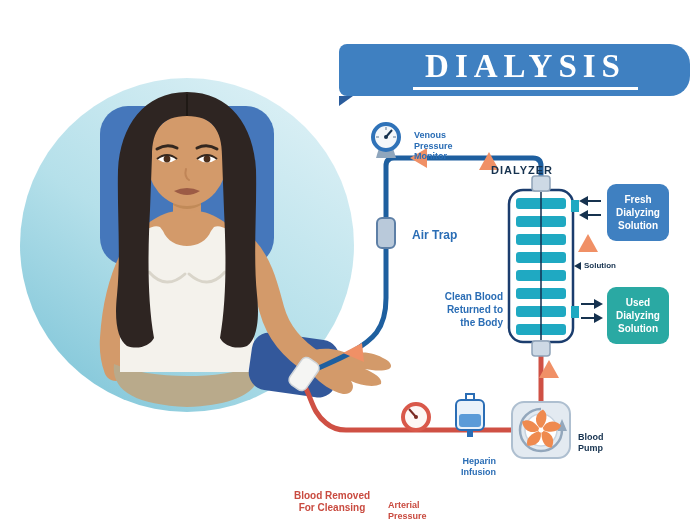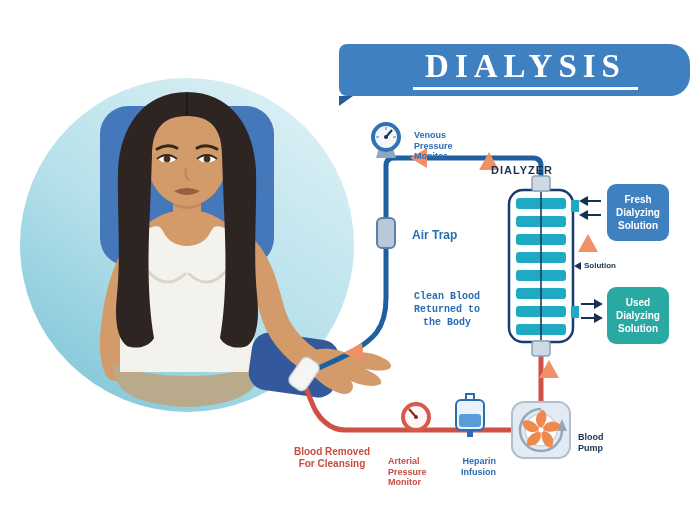--- a/index.html
+++ b/index.html
@@ -1,21 +1,21 @@
 <!DOCTYPE html>
 <html><head>
 <meta charset="utf-8">
 <style>
   html,body{margin:0;padding:0;background:#fff;}
   .stage{position:relative;width:700px;height:520px;background:#ffffff;overflow:hidden;
          font-family:"Liberation Sans",sans-serif;}
   .stage svg{position:absolute;left:0;top:0;}
   .lbl{position:absolute;font-weight:bold;white-space:pre-line;}
   .c-blue{color:#2a6db5;}
-  .c-red{color:#c94b40;}
+  .c-red{color:#c94b40;margin-top:44px;}
   .c-navy{color:#16324f;}
   .banner{position:absolute;left:339px;top:44px;width:329px;height:52px;background:#3f80c1;
           border-radius:8px 20px 20px 8px;display:flex;align-items:center;justify-content:center;padding-left:22px;}
   .banner-fold{position:absolute;left:0;bottom:-10px;width:14px;height:10px;background:#2a5c9c;
                clip-path:polygon(0 0,100% 0,0 100%);}
   .title{font-family:"Liberation Serif",serif;font-weight:bold;font-size:33px;color:#ffffff;
          letter-spacing:6px;border-bottom:3px solid #ffffff;padding:0 12px 4px 12px;line-height:1;}
   .sol{position:absolute;width:62px;height:57px;border-radius:9px;color:#ffffff;font-size:10px;
        font-weight:bold;line-height:13px;text-align:center;display:flex;align-items:center;
        justify-content:center;white-space:pre-line;}
@@ -160,21 +160,21 @@
 
   <div class="lbl c-blue" style="left:412px;top:228px;font-size:12px;">Air Trap</div>
 
   <div class="lbl c-navy" style="left:491px;top:164px;width:100px;text-align:left;font-size:11px;letter-spacing:1px;">DIALYZER</div>
 
   <div class="lbl c-navy" style="left:584px;top:261px;font-size:8px;">Solution</div>
 
   <div class="lbl c-navy" style="left:578px;top:432px;font-size:9px;line-height:11px;">Blood
 Pump</div>
 
-  <div class="lbl c-blue" style="left:403px;top:290px;width:88px;text-align:center;font-size:10px;line-height:13px;font-family:Liberation Mono, monospace;">Clean Blood
+  <div class="lbl c-blue" style="left:415px;top:290px;width:88px;text-align:right;font-size:10px;line-height:13px;">Clean Blood
 Returned to
 the Body</div>
 
   <div class="lbl c-red" style="left:286px;top:446px;width:92px;text-align:center;font-size:10px;line-height:12px;">Blood Removed
 For Cleansing</div>
 
   <div class="lbl c-red" style="left:388px;top:456px;width:56px;text-align:left;font-size:9px;line-height:10.5px;">Arterial
 Pressure
 Monitor</div>
 

